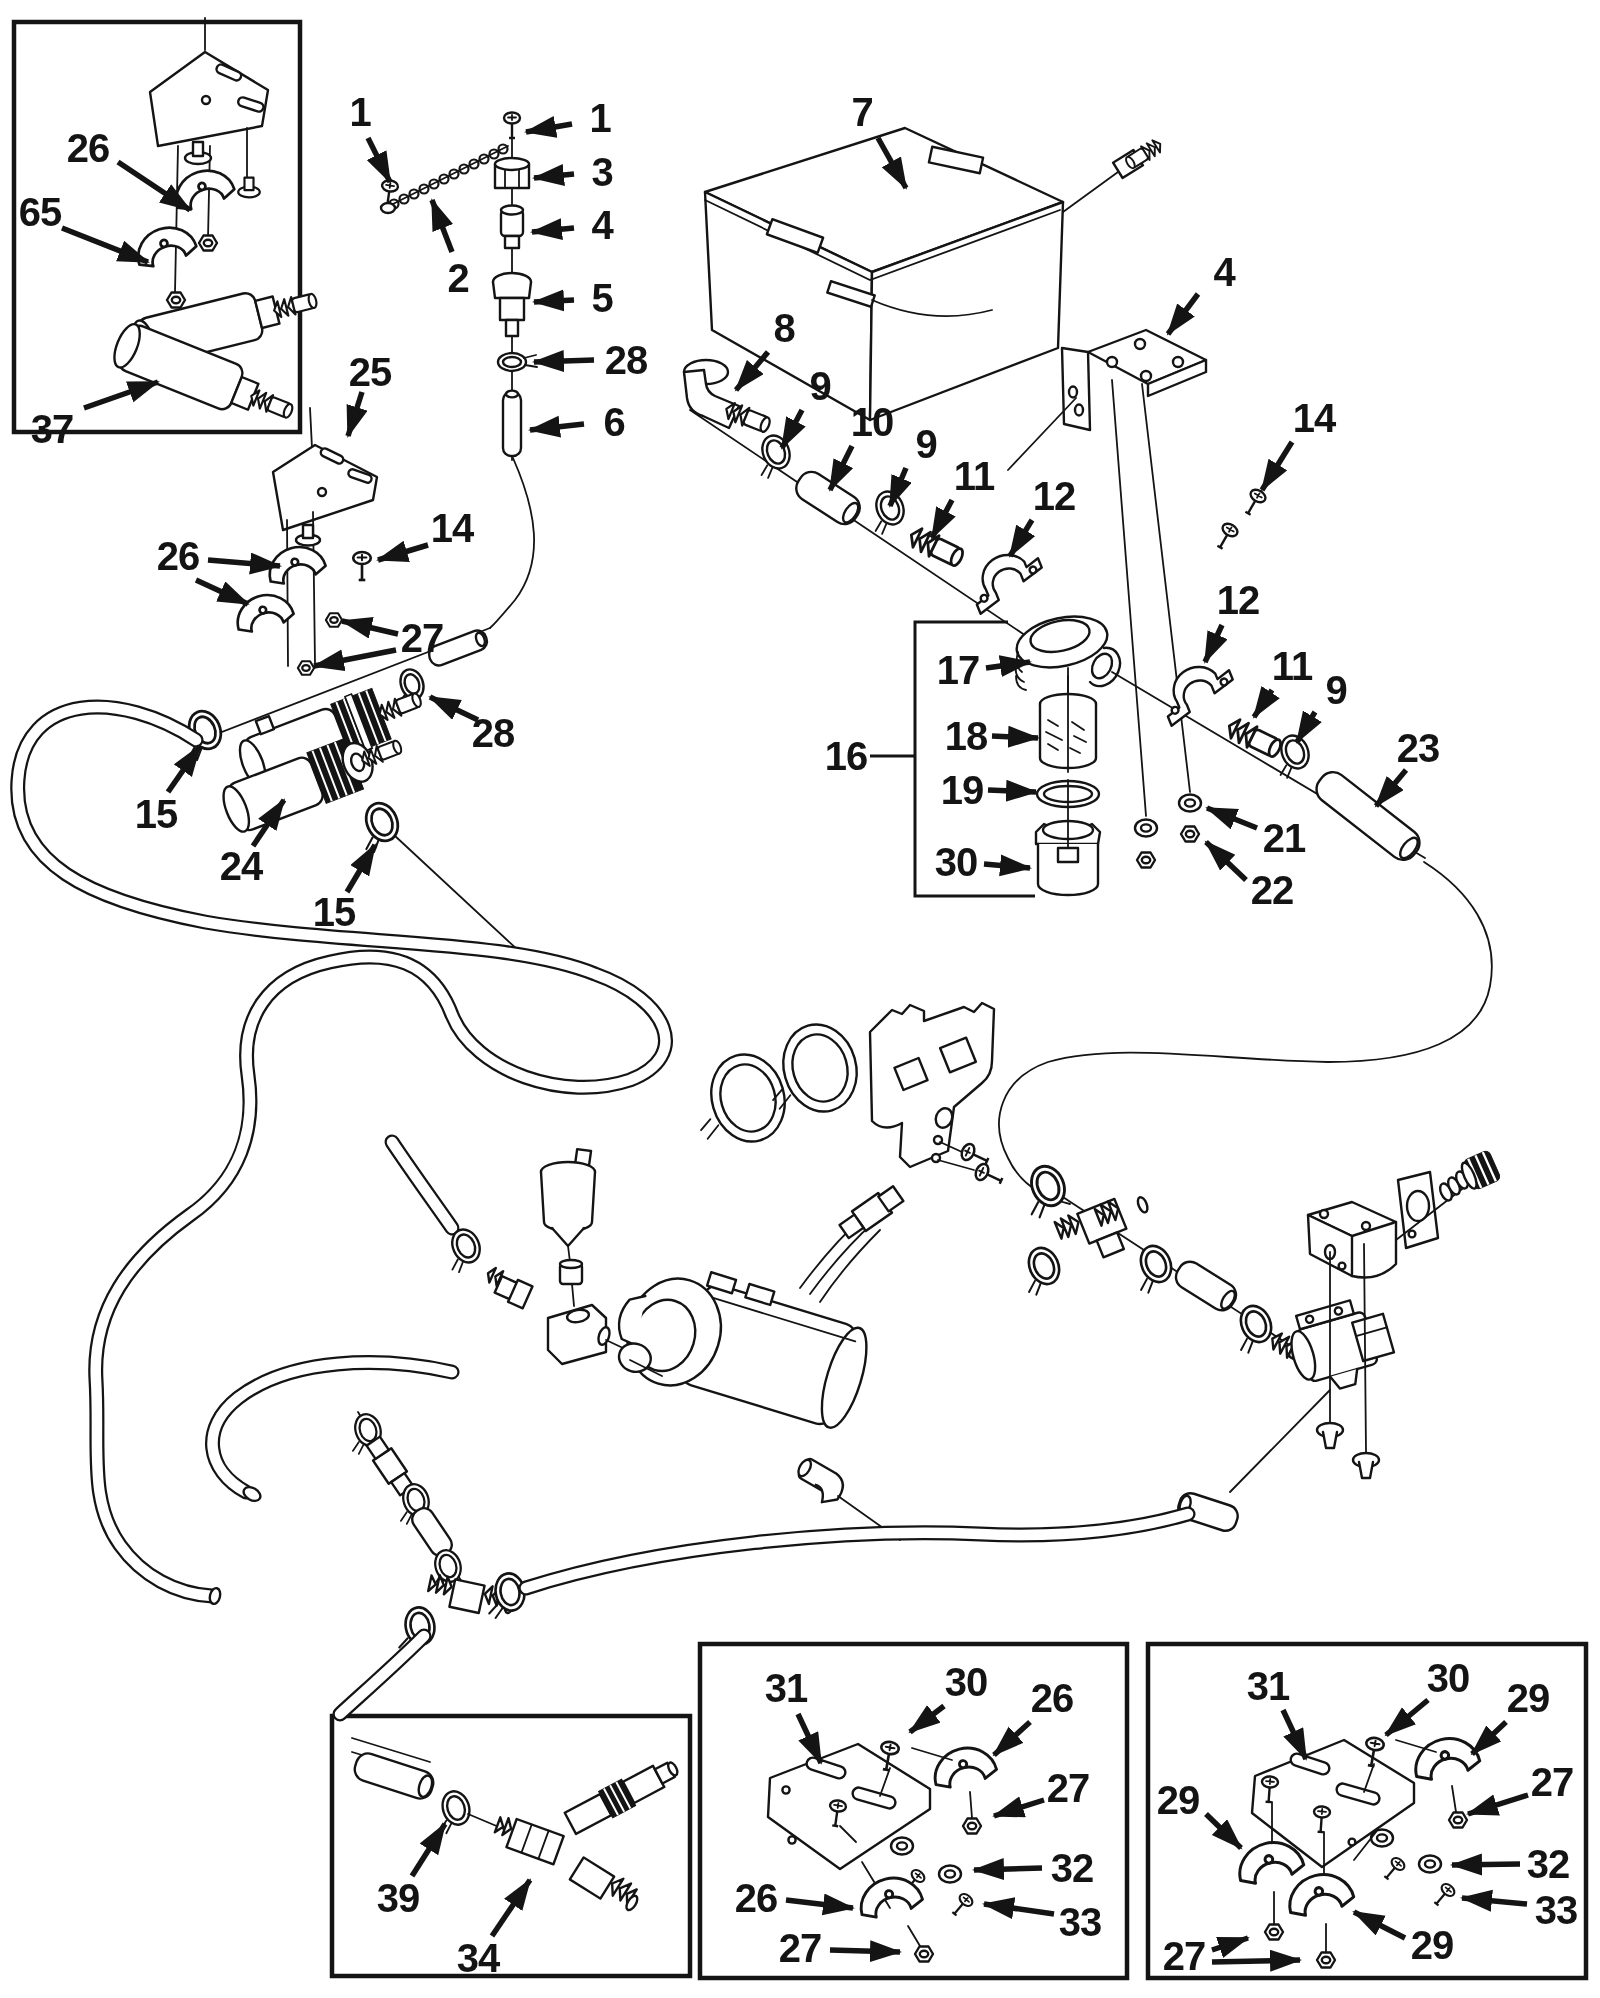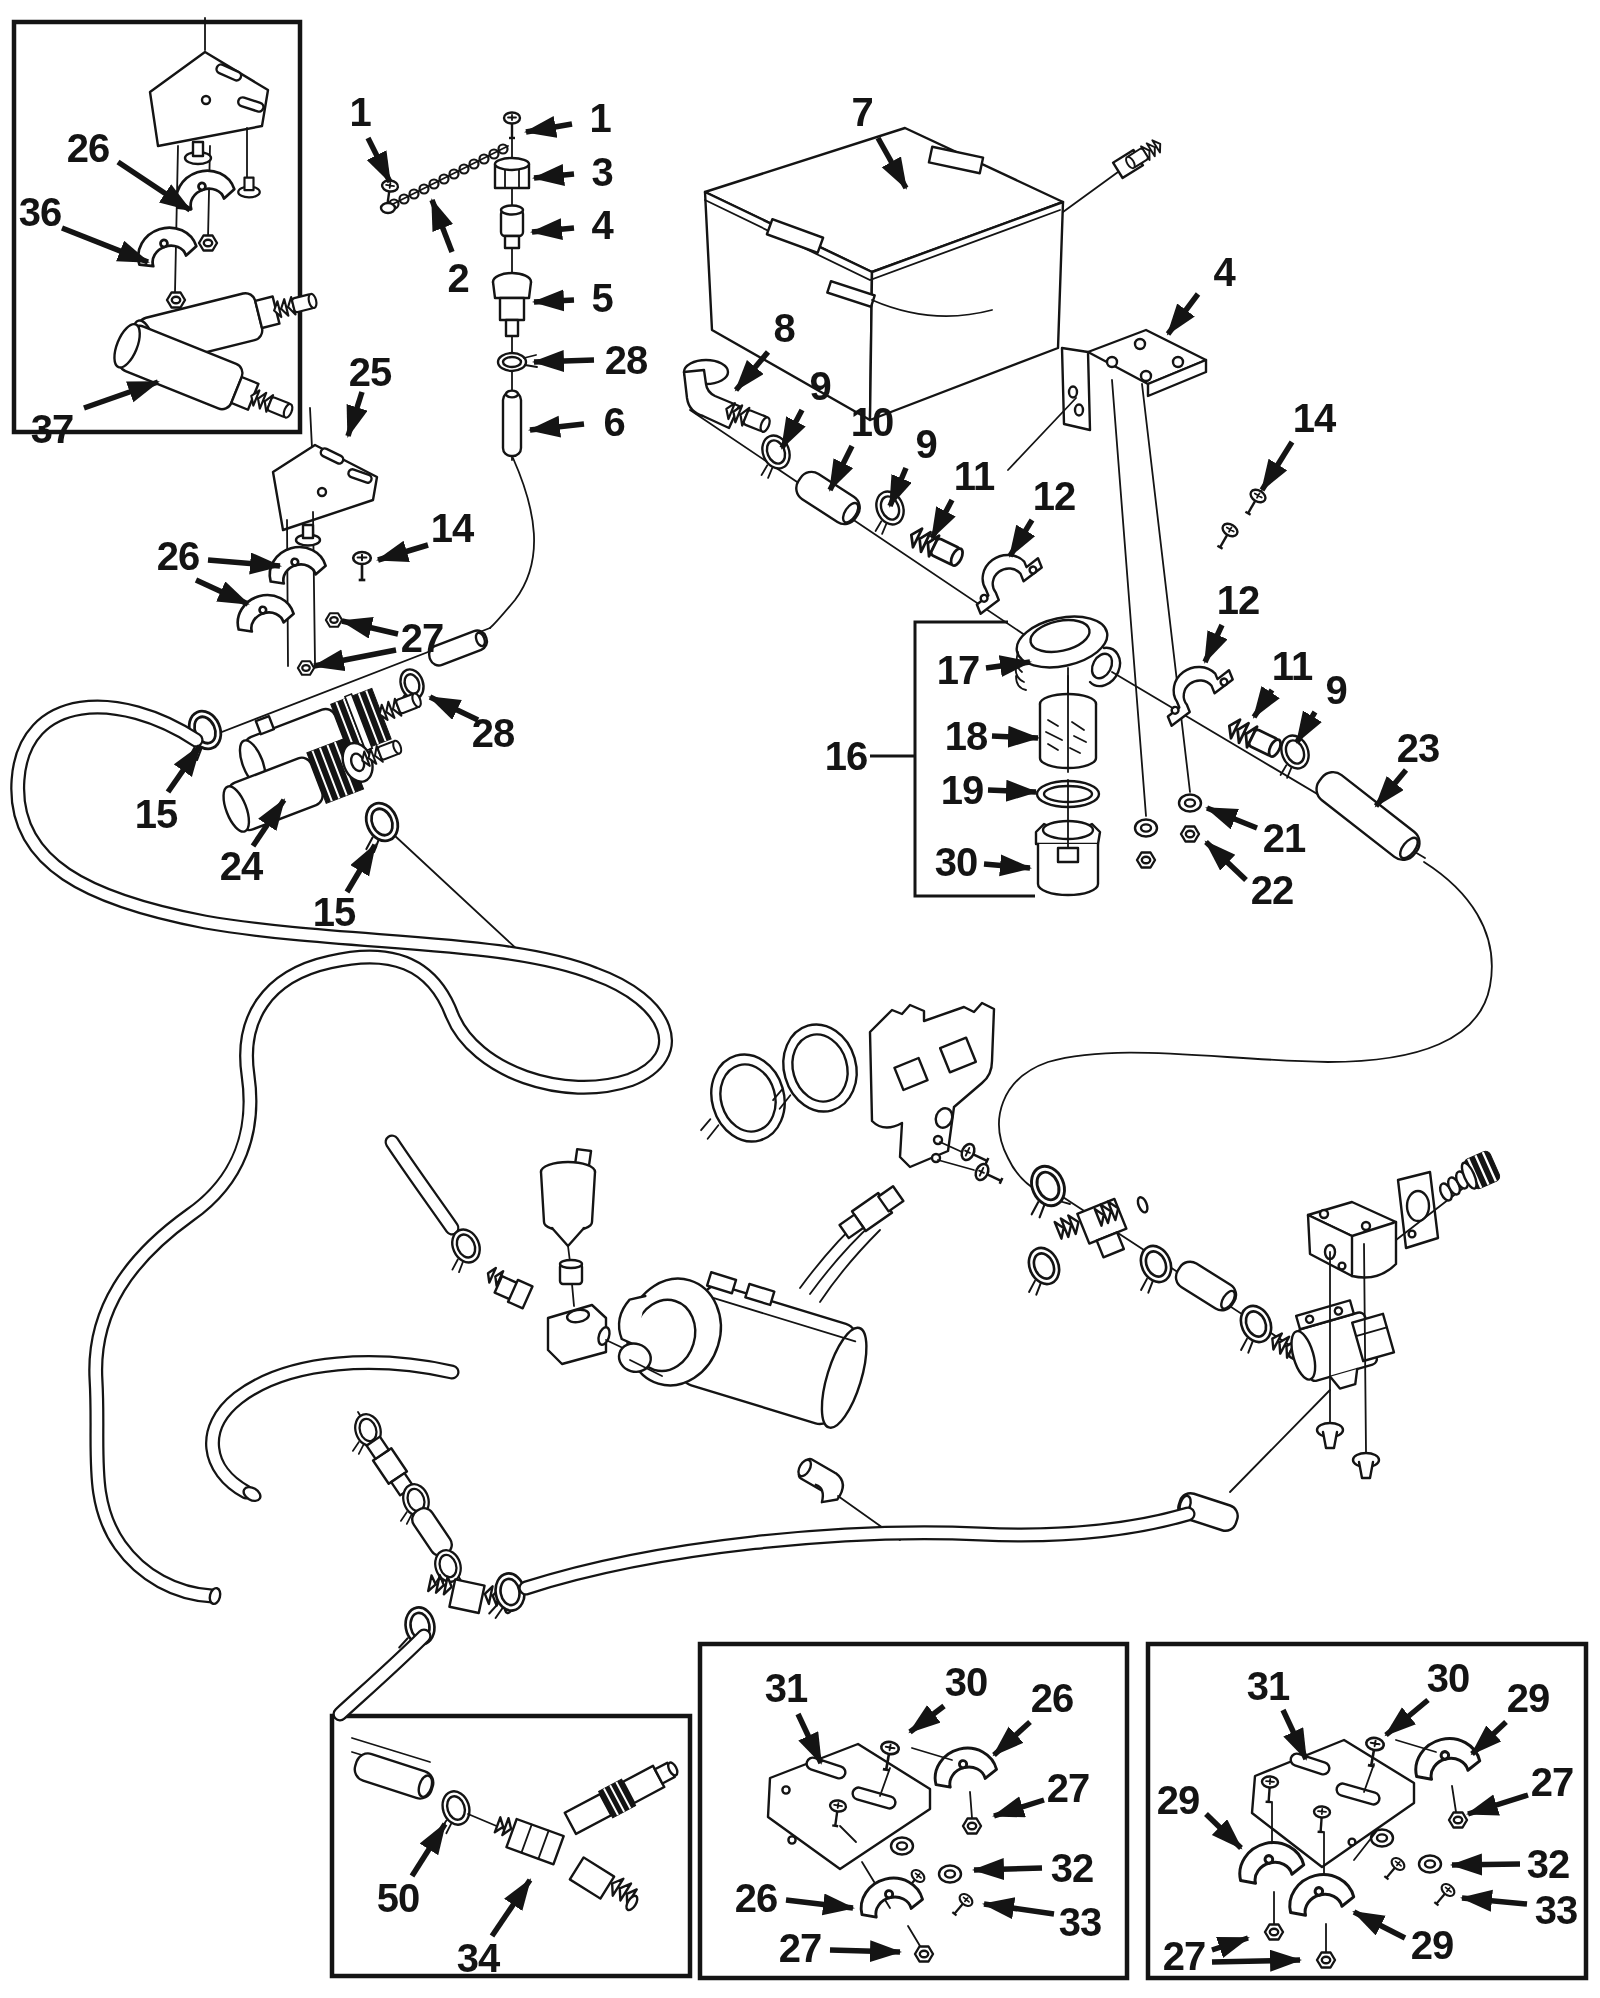--- a/index.html
+++ b/index.html
@@ -632,21 +632,21 @@
         <line x1="1527" y1="1904" x2="1462" y2="1898" stroke="#141414" stroke-width="5.5" marker-end="url(#ah)"></line>
         <line x1="1206" y1="1814" x2="1241" y2="1848" stroke="#141414" stroke-width="5.5" marker-end="url(#ah)"></line>
         <line x1="1405" y1="1938" x2="1354" y2="1912" stroke="#141414" stroke-width="5.5" marker-end="url(#ah)"></line>
         <line x1="1212" y1="1950" x2="1248" y2="1938" stroke="#141414" stroke-width="5.5" marker-end="url(#ah)"></line>
         <line x1="1212" y1="1962" x2="1300" y2="1960" stroke="#141414" stroke-width="5.5" marker-end="url(#ah)"></line>
       </g>
 </svg>
 
 <div id="callouts">
       <div class="callout" style="left: 88px; top: 148px;">26</div>
-      <div class="callout" style="left: 40px; top: 212px;">36</div>
+      <div class="callout" style="left: 40px; top: 212px;">65</div>
       <div class="callout" style="left: 52px; top: 429px;">37</div>
       <div class="callout" style="left: 360px; top: 112px;">1</div>
       <div class="callout" style="left: 458px; top: 278px;">2</div>
       <div class="callout" style="left: 600px; top: 118px;">1</div>
       <div class="callout" style="left: 602px; top: 172px;">3</div>
       <div class="callout" style="left: 602px; top: 225px;">4</div>
       <div class="callout" style="left: 602px; top: 298px;">5</div>
       <div class="callout" style="left: 626px; top: 360px;">28</div>
       <div class="callout" style="left: 614px; top: 422px;">6</div>
       <div class="callout" style="left: 862px; top: 112px;">7</div>
@@ -670,21 +670,21 @@
       <div class="callout" style="left: 1272px; top: 890px;">22</div>
       <div class="callout" style="left: 1418px; top: 748px;">23</div>
       <div class="callout" style="left: 370px; top: 372px;">25</div>
       <div class="callout" style="left: 452px; top: 528px;">14</div>
       <div class="callout" style="left: 178px; top: 556px;">26</div>
       <div class="callout" style="left: 422px; top: 638px;">27</div>
       <div class="callout" style="left: 493px; top: 733px;">28</div>
       <div class="callout" style="left: 156px; top: 814px;">15</div>
       <div class="callout" style="left: 241px; top: 866px;">24</div>
       <div class="callout" style="left: 334px; top: 912px;">15</div>
-      <div class="callout" style="left: 398px; top: 1898px;">50</div>
+      <div class="callout" style="left: 398px; top: 1898px;">39</div>
       <div class="callout" style="left: 478px; top: 1958px;">34</div>
       <div class="callout" style="left: 786px; top: 1688px;">31</div>
       <div class="callout" style="left: 966px; top: 1682px;">30</div>
       <div class="callout" style="left: 1052px; top: 1698px;">26</div>
       <div class="callout" style="left: 1068px; top: 1788px;">27</div>
       <div class="callout" style="left: 1072px; top: 1868px;">32</div>
       <div class="callout" style="left: 1080px; top: 1922px;">33</div>
       <div class="callout" style="left: 756px; top: 1898px;">26</div>
       <div class="callout" style="left: 800px; top: 1948px;">27</div>
       <div class="callout" style="left: 1268px; top: 1686px;">31</div>

